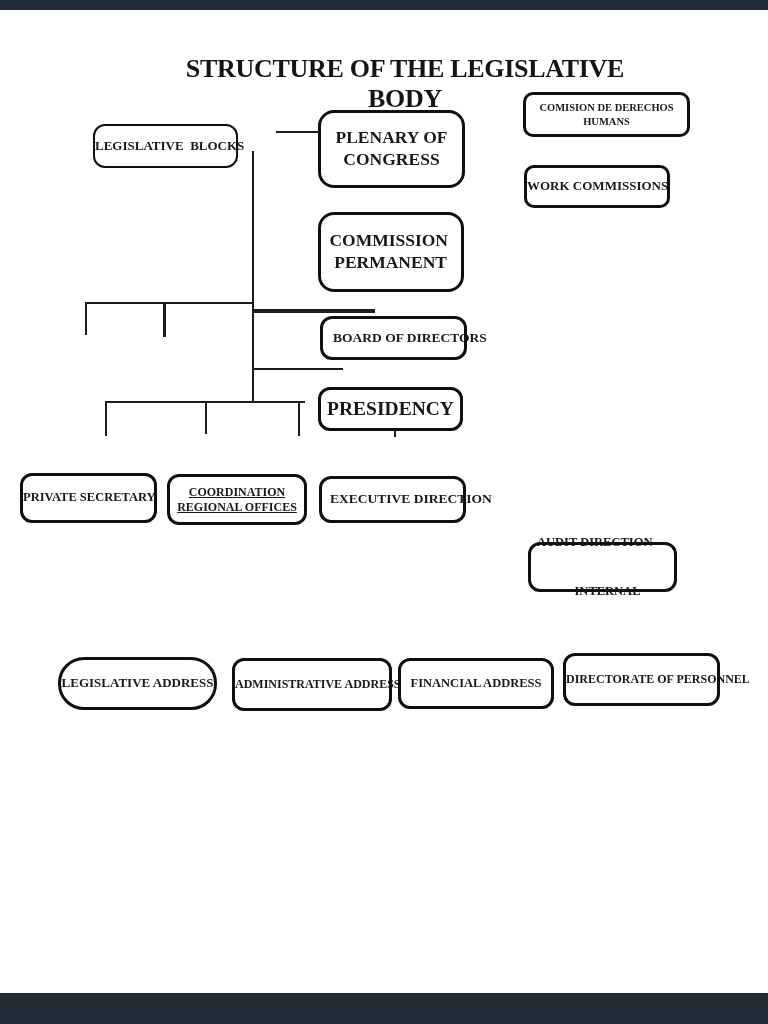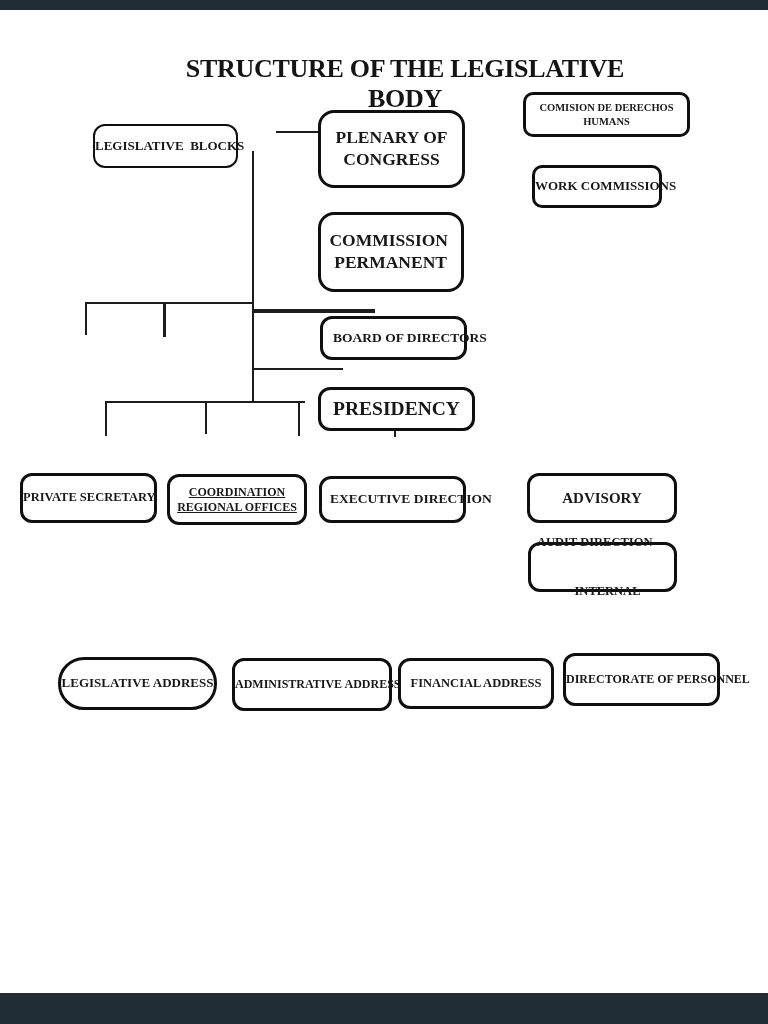--- a/index.html
+++ b/index.html
@@ -14,27 +14,27 @@
         display:flex;flex-direction:column;justify-content:center;align-items:center;
         font-weight:bold;color:#181818;text-align:center;line-height:1.25;box-sizing:border-box;}
   .node span{display:block;width:100%;}
   .nowrap{white-space:nowrap;}
   .line{position:absolute;background:#1c1c1c;}
 
   
   #n-legislative-blocks{left:93px;top:124px;width:145px;height:44px;font-size:13px;border-width:2.5px;}
   #n-plenary{left:318px;top:110px;width:147px;height:78px;font-size:17.5px;border-width:3.5px;border-radius:16px;}
   #n-comision{left:523px;top:92px;width:167px;height:45px;font-size:10.5px;border-radius:10px;}
-  #n-work-commissions{left:524px;top:165px;width:130px;height:43px;font-size:13px;border-radius:10px;margin-left:8px;}
+  #n-work-commissions{left:524px;top:165px;width:146px;height:43px;font-size:13px;border-radius:10px;}
   #n-commission-permanent{left:318px;top:212px;width:146px;height:80px;font-size:17.5px;border-width:3.5px;border-radius:16px;align-items:flex-end;}
   #n-commission-permanent .cp1{text-align:right;padding-right:13px;}
   #n-commission-permanent .cp2{text-align:right;padding-right:14px;}
   #n-board{left:320px;top:316px;width:147px;height:44px;font-size:13.5px;align-items:flex-start;}
   #n-board span{text-align:left;padding-left:10px;overflow:visible;}
-  #n-presidency{left:318px;top:387px;width:157px;height:44px;font-size:19.5px;border-width:3.5px;}
+  #n-presidency{left:318px;top:387px;width:145px;height:44px;font-size:19.5px;border-width:3.5px;}
   #n-private-secretary{left:20px;top:473px;width:137px;height:50px;font-size:12.5px;}
   #n-coordination{left:167px;top:474px;width:140px;height:51px;font-size:12px;text-decoration:underline;}
   #n-executive-direction{left:319px;top:476px;width:147px;height:47px;font-size:13.5px;align-items:flex-start;}
   #n-executive-direction span{text-align:left;padding-left:8px;}
   #n-advisory{left:527px;top:473px;width:150px;height:50px;font-size:15px;}
   #n-audit{left:528px;top:542px;width:149px;height:50px;font-size:12.5px;}
   #n-audit .au1{text-align:left;padding-left:12px;}
   #n-audit .au2{text-align:center;padding-left:10px;margin-top:33px;}
   #n-legislative-address{left:58px;top:657px;width:159px;height:53px;font-size:13px;border-radius:26px;}
   #n-administrative-address{left:232px;top:658px;width:160px;height:53px;font-size:12px;}
@@ -116,23 +116,20 @@
 
   <div id="n-coordination" class="node">
     <span>COORDINATION</span>
     <span>REGIONAL OFFICES</span>
   </div>
 
   <div id="n-executive-direction" class="node">
     <span class="nowrap">EXECUTIVE DIRECTION</span>
   </div>
 
-  <div id="n-advisory" class="node">
-    <span class="nowrap">ADVISORY</span>
-  </div>
 
   <div id="n-audit" class="node">
     <span class="au1">AUDIT DIRECTION</span>
     <span class="au2">INTERNAL</span>
   </div>
 
   <div id="n-legislative-address" class="node">
     <span class="nowrap">LEGISLATIVE ADDRESS</span>
   </div>
 

